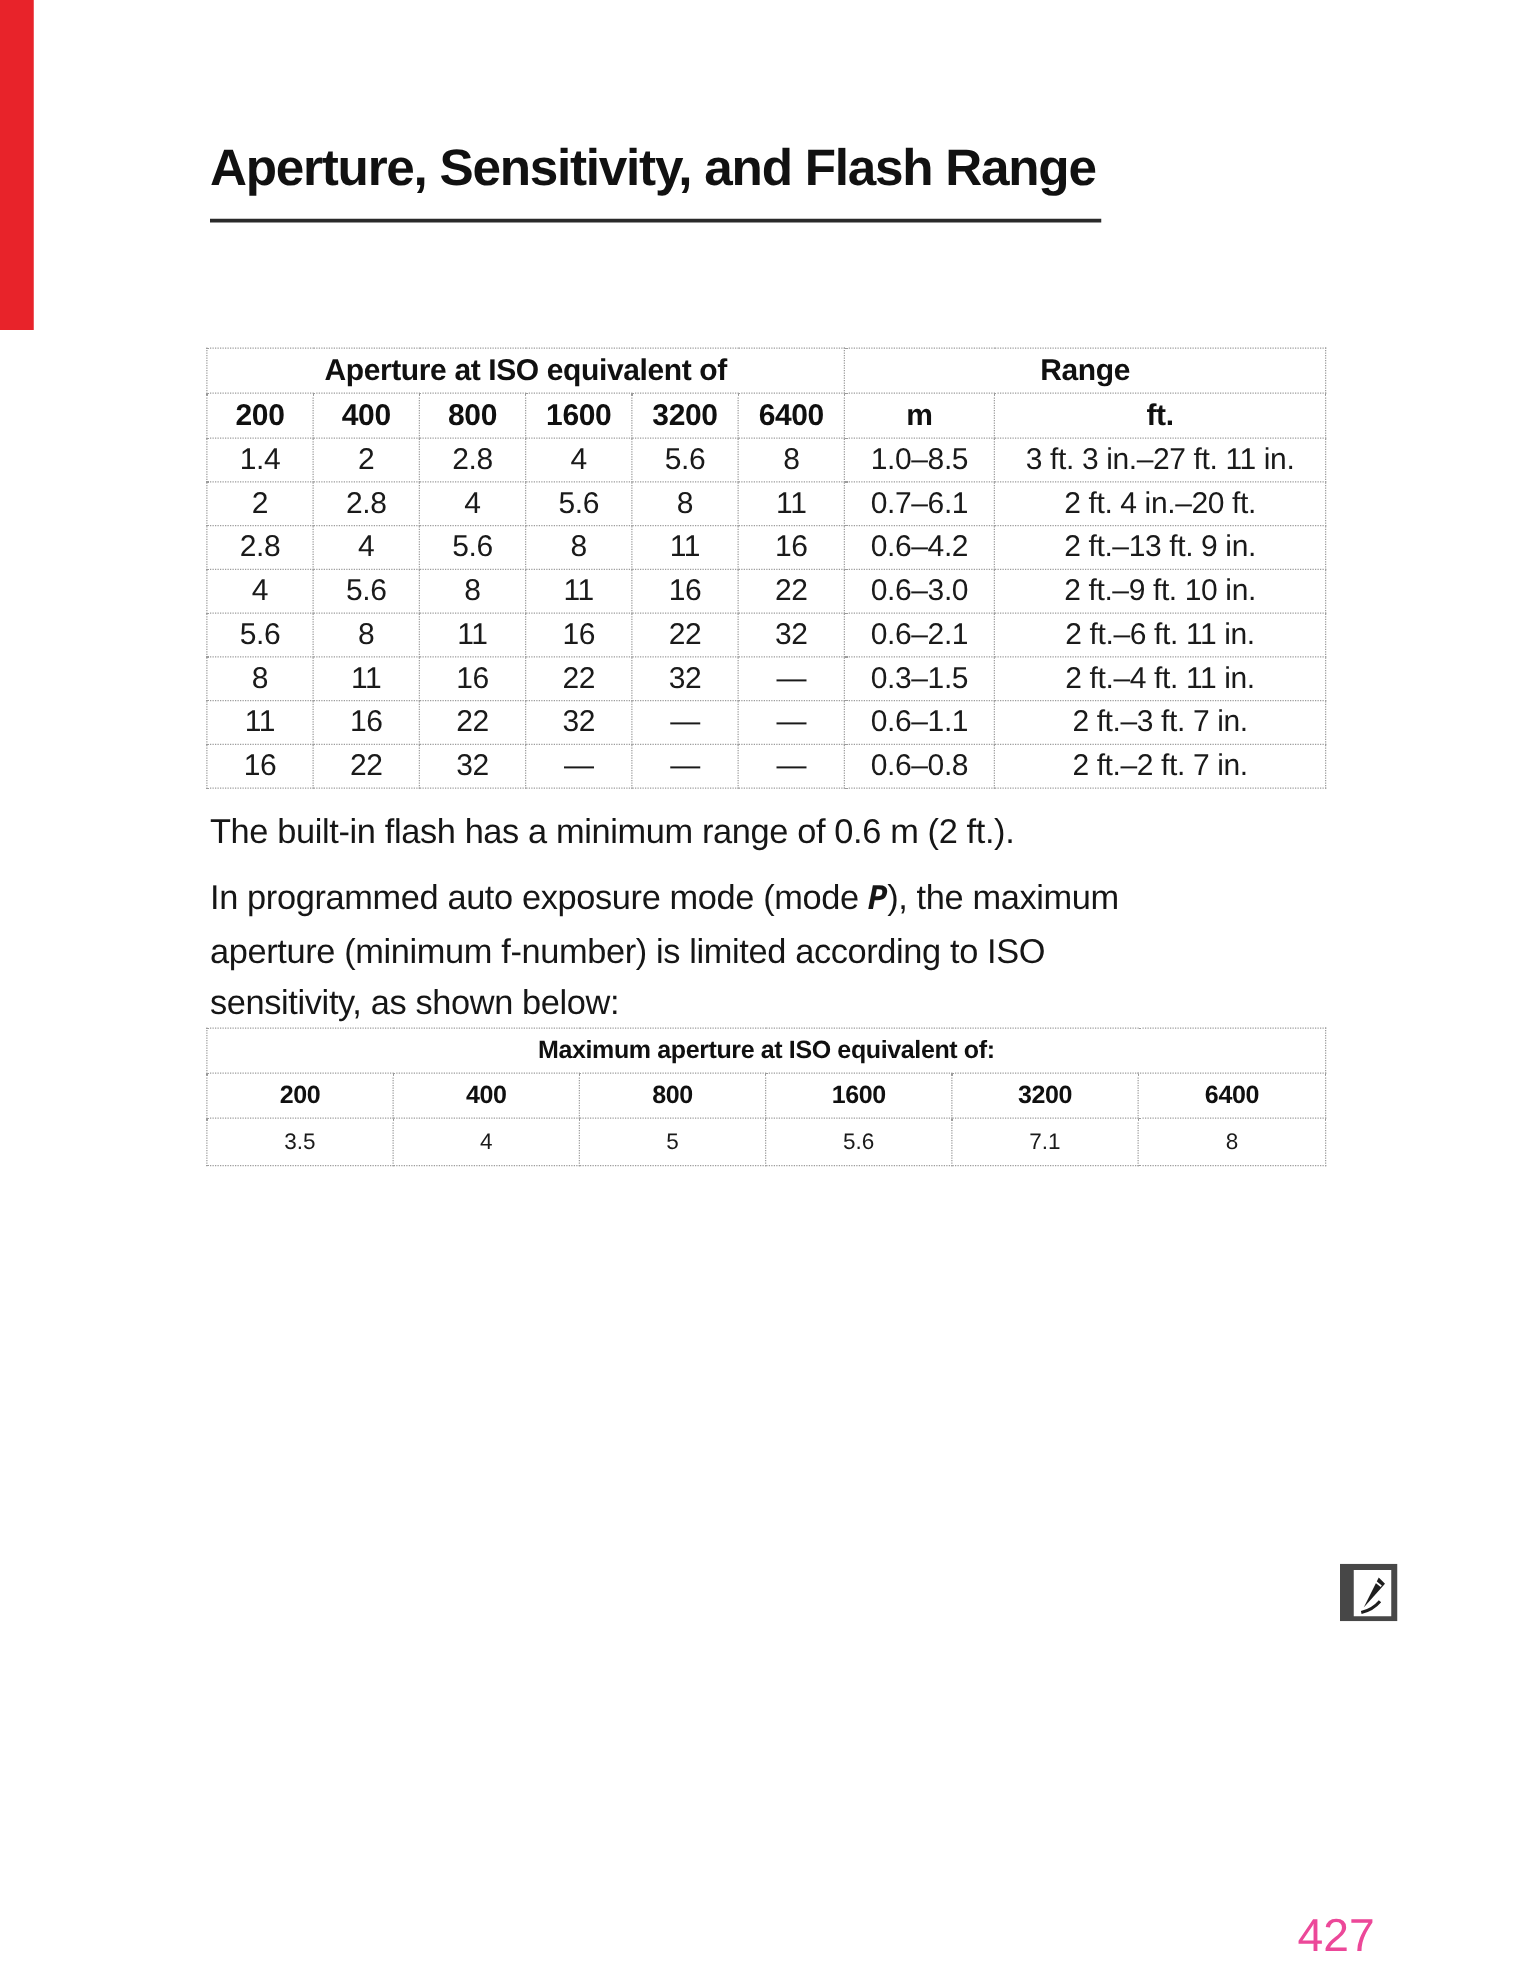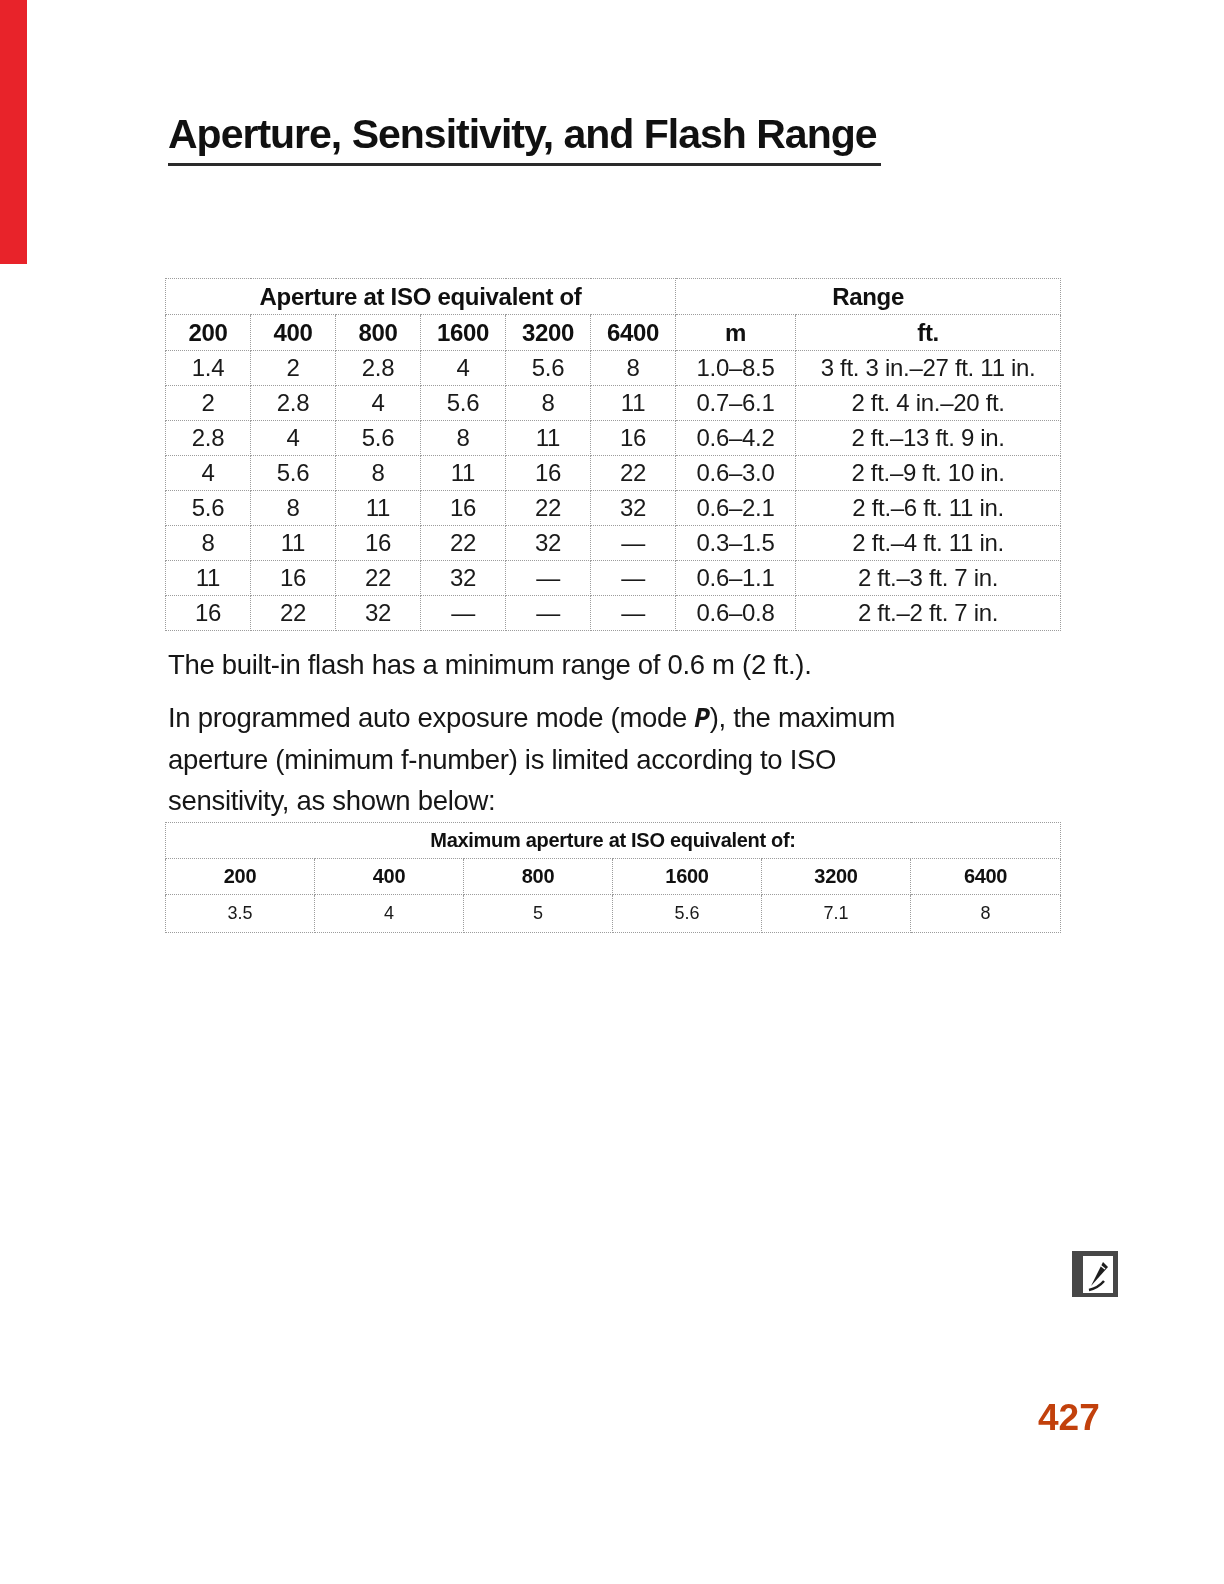--- a/index.html
+++ b/index.html
@@ -22,21 +22,21 @@
     position: absolute;
     left: 168px; top: 110px;
     margin: 0;
     display: inline-block;
     font-size: 41px;
     line-height: 1.2;
     font-weight: bold;
     letter-spacing: -1px;
     color: #111;
     border-bottom: 3px solid #2a2a2a;
-    padding-bottom: 4px;
+    padding-bottom: 16px;
     padding-right: 4px;
   }
   p { margin: 0; }
   .pre-line { white-space: pre-line; }
   .bodytext {
     position: absolute;
     left: 168px;
     font-size: 27.5px;
     line-height: 41px;
     letter-spacing: -0.3px;
@@ -76,25 +76,24 @@
   }
   .t2 th { font-size: 20px; font-weight: bold; color: #101010; height: 35px; letter-spacing: -0.3px; }
   .t2 td { font-size: 18px; color: #1a1a1a; height: 37px; }
   .note-icon {
     position: absolute;
     left: 1072px; top: 1251px;
     width: 46px; height: 46px;
   }
   .page-number {
     position: absolute;
-    left: 1038px; top: 1397px;
+    left: 1038px; top: 1528px;
     font-size: 37px;
-    color: #c2410c;
+    color: #ec4899;
     letter-spacing: 0px;
-    font-weight: bold;
   }
 </style>
 </head>
 <body>
 
 <div class="page">
 
   <div class="red-tab"></div>
 
   <h1 class="title">Aperture, Sensitivity, and Flash Range</h1>

